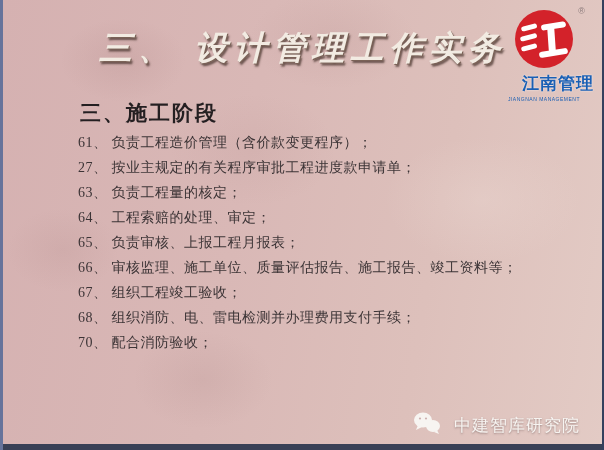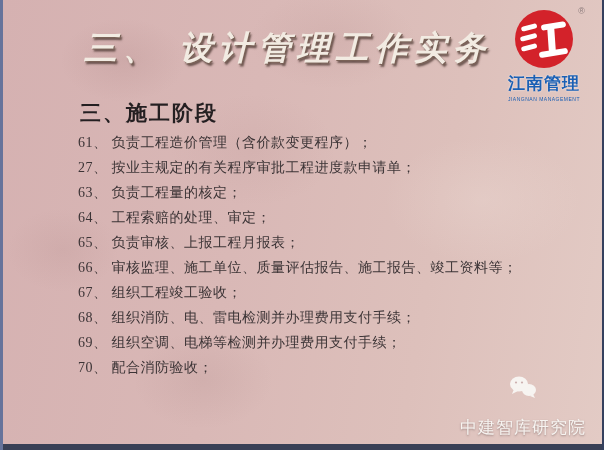--- a/index.html
+++ b/index.html
@@ -15,44 +15,44 @@
   .texture{position:absolute;inset:0;pointer-events:none;
     background:
       radial-gradient(90px 60px at 120px 60px, rgba(150,105,105,.14), transparent 70%),
       radial-gradient(120px 70px at 330px 40px, rgba(150,105,105,.10), transparent 70%),
       radial-gradient(80px 60px  at 60px 250px, rgba(150,105,105,.10), transparent 70%),
       radial-gradient(140px 90px at 480px 200px, rgba(236,218,212,.35), transparent 70%),
       radial-gradient(120px 80px at 250px 150px, rgba(150,105,105,.08), transparent 70%),
       radial-gradient(100px 70px at 200px 380px, rgba(140,100,100,.10), transparent 70%);
   }
   .title{
-    position:absolute;top:26px;left:81px;width:400px;text-align:center;
+    position:absolute;top:26px;left:96px;width:400px;text-align:center;
     font-family:"DejaVu Serif","Liberation Serif",serif;
     font-style:italic;font-weight:bold;font-size:33px;letter-spacing:6px;
     color:#f2ebe2;
     text-shadow:1px 1px 0 #7a6257,2px 3px 2px rgba(72,52,46,.75);
     white-space:nowrap;
   }
   .logo{position:absolute;top:8px;right:8px;width:100px;text-align:center;}
   .logo .mark{position:relative;display:inline-block;}
   .logo .reg{position:absolute;top:-2px;right:-10px;font-size:9px;color:#8a7a7a;}
   .logo .cn{font-size:17px;font-weight:bold;color:#1a5fb4;letter-spacing:1px;
-    text-shadow:0 0 2px rgba(255,255,255,.8);margin-top:-2px;}
+    text-shadow:0 0 2px rgba(255,255,255,.8);margin-top:-2px;text-align:right;}
   .logo .en{font-size:5px;color:#1a5fb4;letter-spacing:.5px;margin-top:1px;}
   .body{
     position:absolute;left:75px;top:99px;width:508px;
     font-family:"Liberation Serif",serif;color:#3c3436;
   }
   .section-heading{
     font-family:"Liberation Sans",sans-serif;
     font-size:21px;font-weight:bold;color:#241f21;margin:0 0 3px 2px;letter-spacing:2px;
   }
   .item{font-size:14px;line-height:25px;letter-spacing:.5px;}
   .footer{
-    position:absolute;right:16px;bottom:11px;display:flex;align-items:center;gap:13px;flex-direction:column;
+    position:absolute;right:22px;bottom:11px;display:flex;align-items:center;gap:13px;
   }
   .footer .brand{
     font-size:17px;color:#f7f4f1;letter-spacing:1px;
     font-family:"Liberation Sans",sans-serif;
     text-shadow:0 1px 2px rgba(90,70,70,.5);
   }
   .bottom-bar{
     position:absolute;left:0;right:0;bottom:0;height:6px;background:#394056;
   }
 </style>
@@ -86,21 +86,20 @@
   <div class="body">
     <div class="section-heading">三、施工阶段</div>
     <div class="item">61、 负责工程造价管理（含价款变更程序）；</div>
     <div class="item">27、 按业主规定的有关程序审批工程进度款申请单；</div>
     <div class="item">63、 负责工程量的核定；</div>
     <div class="item">64、 工程索赔的处理、审定；</div>
     <div class="item">65、 负责审核、上报工程月报表；</div>
     <div class="item">66、 审核监理、施工单位、质量评估报告、施工报告、竣工资料等；</div>
     <div class="item">67、 组织工程竣工验收；</div>
     <div class="item">68、 组织消防、电、雷电检测并办理费用支付手续；</div>
-    <div class="item">69、 组织空调、电梯等检测并办理费用支付手续；</div>
     <div class="item">70、 配合消防验收；</div>
   </div>
 
   <div class="footer">
     <span>
       <svg width="28" height="24" viewBox="0 0 28 24">
         <g fill="#f7f4f1">
           <ellipse cx="10" cy="9" rx="9" ry="7.5"></ellipse>
           <path d="M5 14 L3 19 L9 16 Z"></path>
           <ellipse cx="20" cy="15" rx="7" ry="6"></ellipse>

